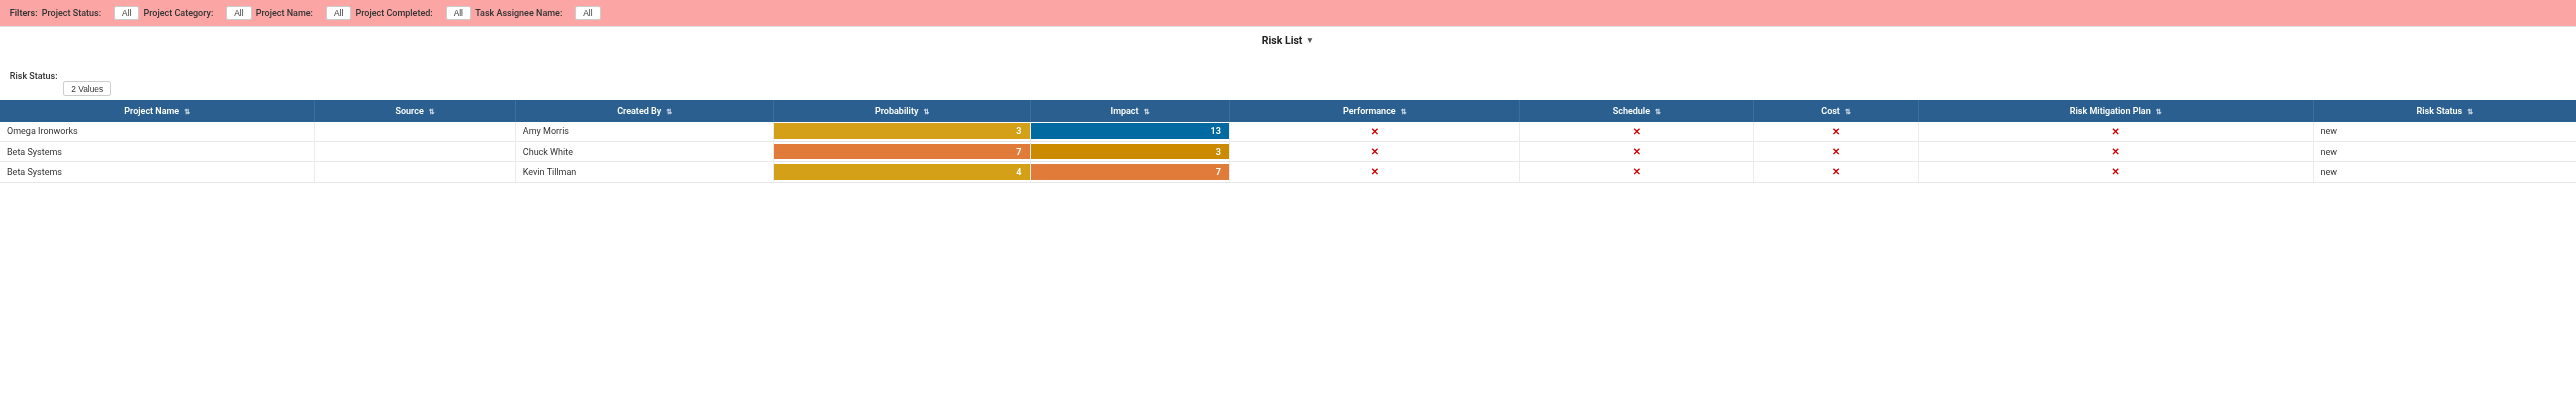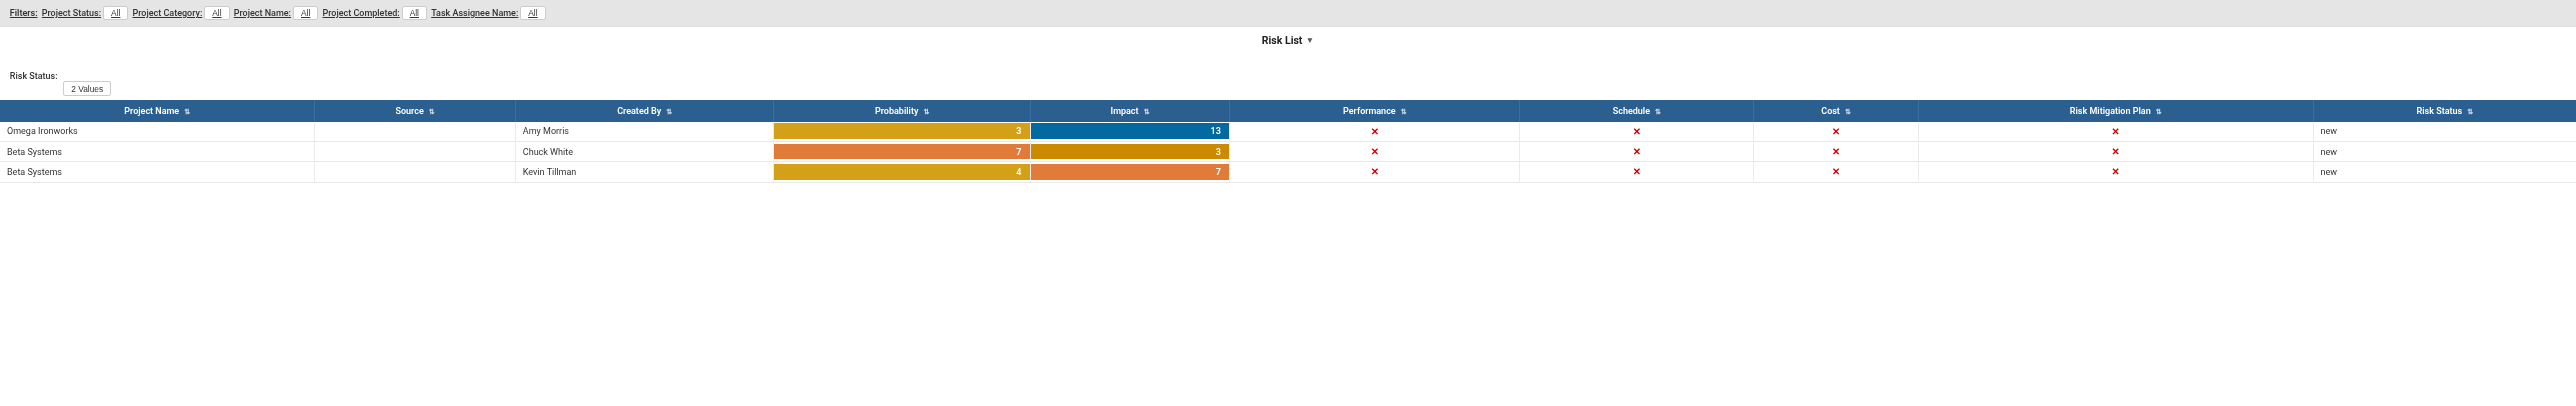--- a/index.html
+++ b/index.html
@@ -9,35 +9,34 @@
       background: #fff;
       color: #333;
     }
 
     .filters-bar {
       display: flex;
       align-items: center;
       gap: 4.2px;
       padding: 5.6px 9.8px;
       border-bottom: 0.7px solid #e0e0e0;
-      background: #e5e5e5;
+      background: #fca5a5;
       flex-wrap: wrap;
-      text-decoration: underline;
     }
 
     .filters-label {
       font-weight: 600;
       font-size: 9px;
       color: #333;
     }
 
     .filter-group {
       display: flex;
       align-items: center;
-      gap: 2px;
+      gap: 13px;
     }
 
     .filter-name {
       font-size: 9px;
       color: #333;
       font-weight: 500;
     }
 
     .filter-btn {
       border: 0.7px solid #ccc;

